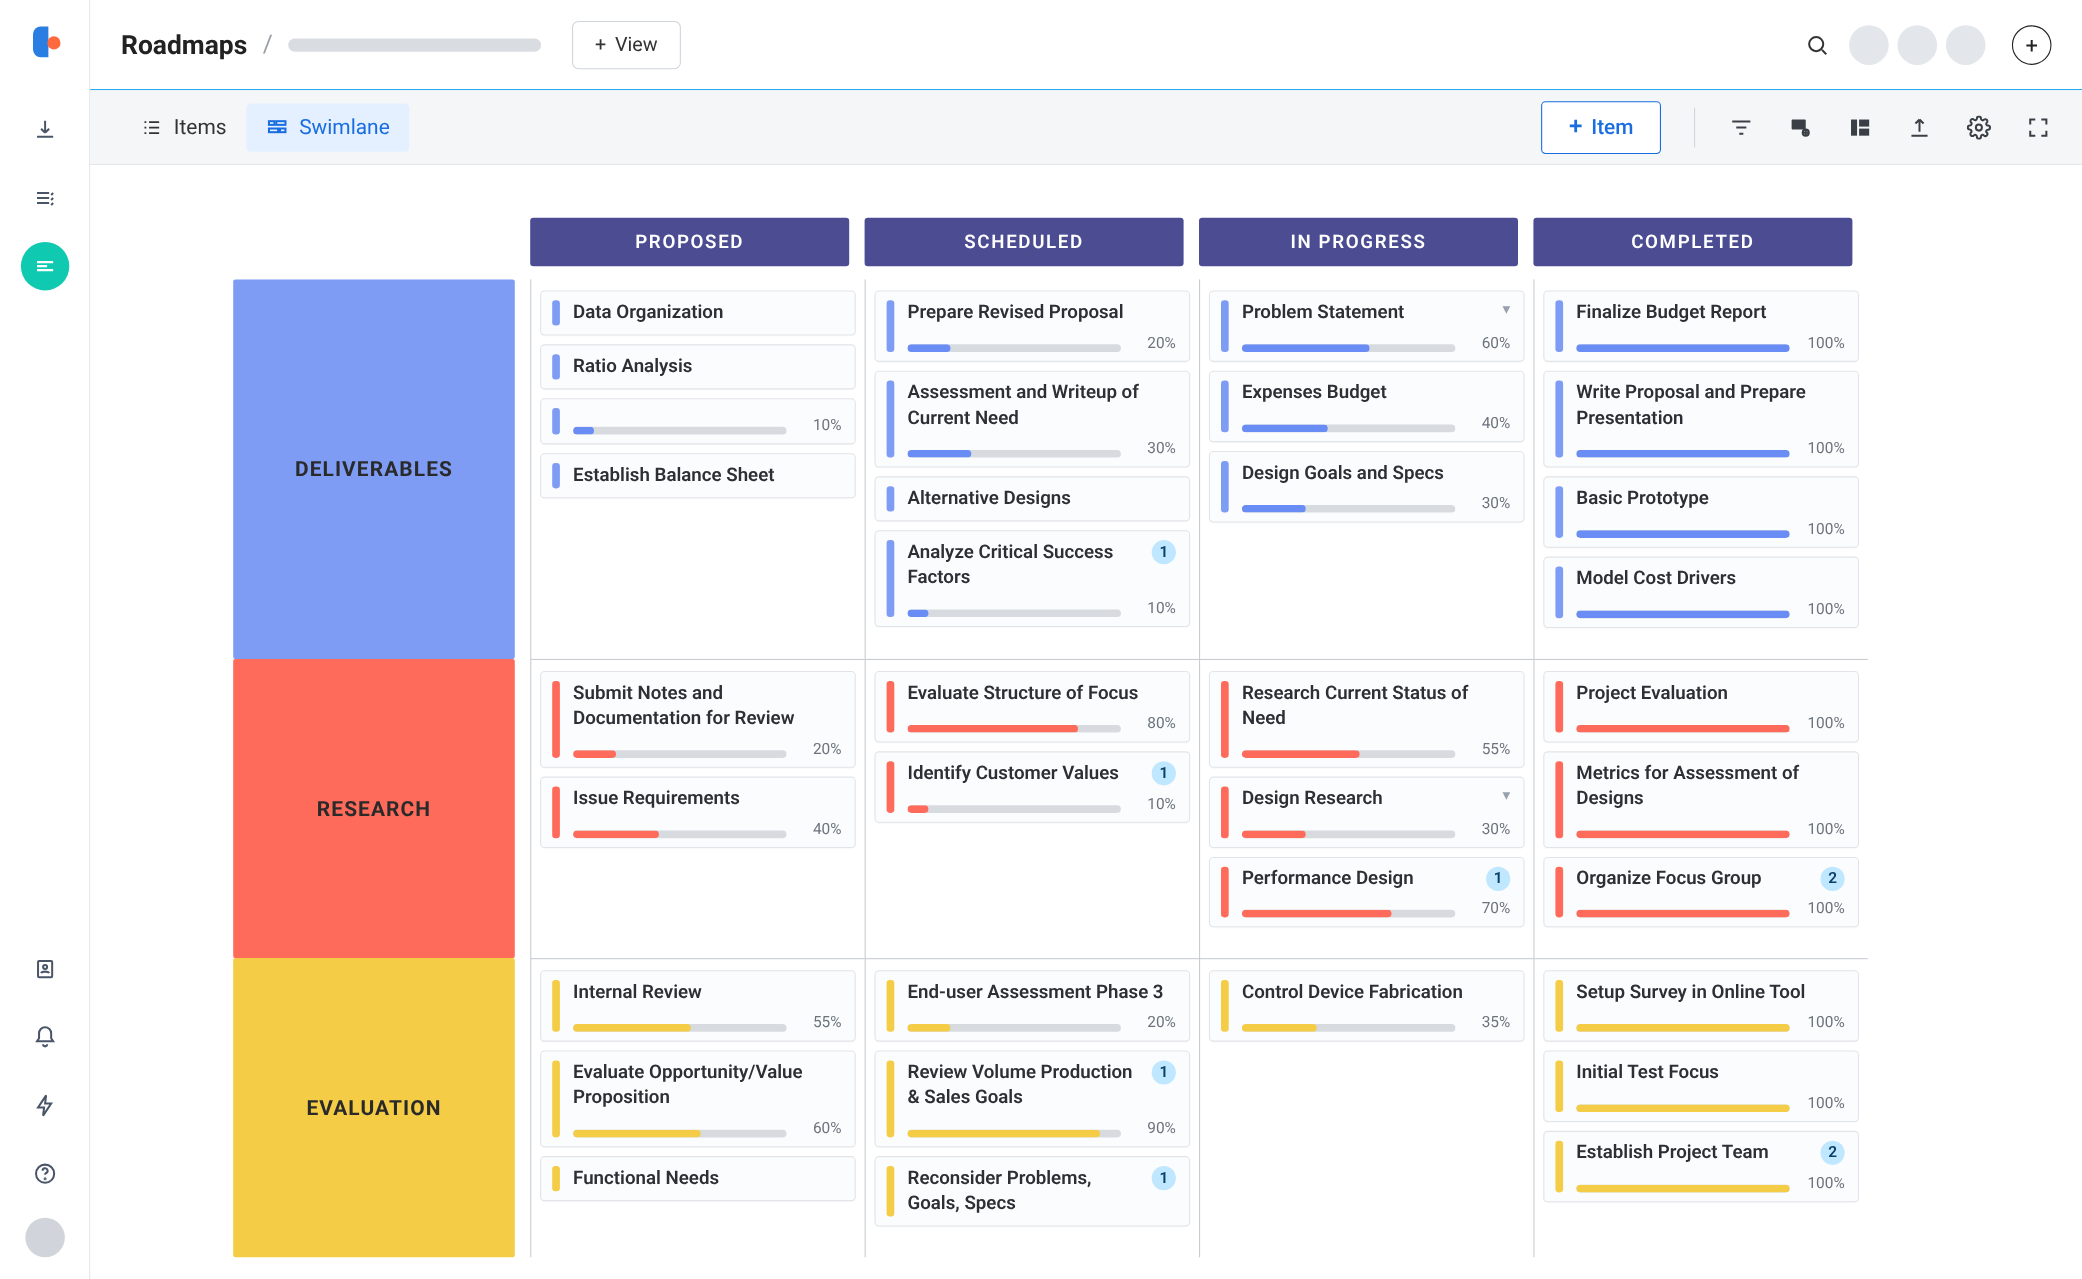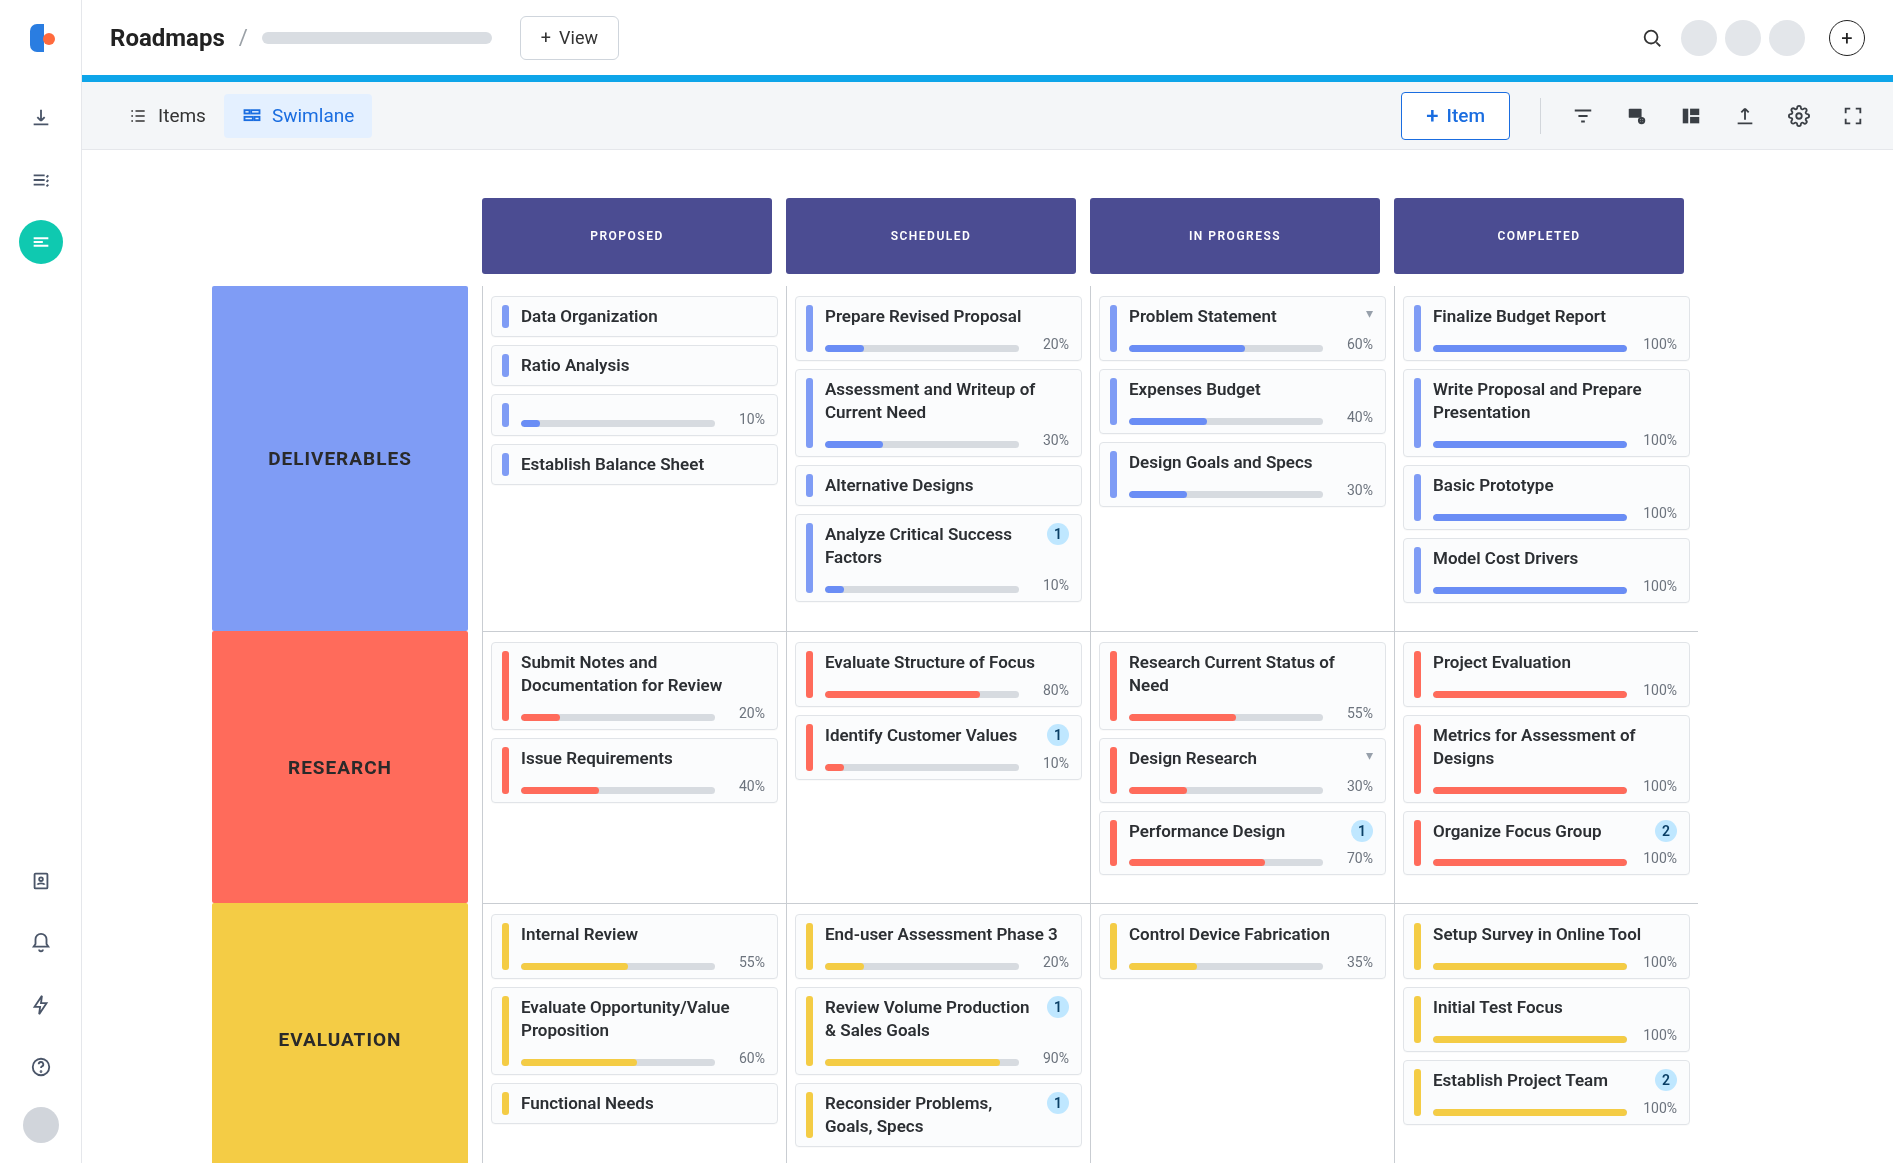--- a/index.html
+++ b/index.html
@@ -26,21 +26,21 @@
     border-radius: 50%; color:#4a5568; margin-bottom: 18px; cursor:pointer;
   }
   .rail-icon.active { background:#0fc9b0; color:#fff; }
   .rail-icon svg { width: 22px; height: 22px; }
   .rail-spacer { flex:1; }
   .rail-avatar { width: 36px; height: 36px; border-radius:50%; background:#d1d5db; }
   
   .main { flex:1; display:flex; flex-direction:column; min-width:0;}
   .topbar {
     height: 82px; display:flex; align-items:center; padding: 0 28px;
-    border-bottom: 7px solid #0ea5e9;
+    border-bottom: 1px solid #0ea5e9;
   }
   .title { font-size: 24px; font-weight: 700; color:#222; }
   .slash { margin: 0 14px; color:#9aa0a6; font-size:22px; }
   .title-pill { width: 230px; height: 12px; background:#d9dde2; border-radius:6px; }
   .view-btn {
     margin-left: 28px; height: 44px; padding: 0 20px;
     border:1px solid #cfd5dc; border-radius:6px; background:#fff;
     display:flex; align-items:center; gap:8px; font-size:18px; color:#333; cursor:pointer;
   }
   .top-right { margin-left:auto; display:flex; align-items:center; gap:18px; }
@@ -71,22 +71,22 @@
   }
   .vdiv { width:1px; height:36px; background:#d2d6db; }
   .tool-icon { width:24px; height:24px; display:flex; align-items:center; justify-content:center; cursor:pointer; color:#3a3f45;}
   .tool-icon svg { width:22px; height:22px; }
   
   .board-wrap { flex:1; overflow:auto; padding: 48px 0 0 130px; }
   .board { display:grid; grid-template-columns: 270px repeat(4, 304px); gap: 0; }
   .col-header-cell { padding-bottom: 12px; padding-right:14px;}
   .col-header {
     background:#4b4c92; color:#fff; text-align:center;
-    height:76px; display:flex; align-items:center; justify-content:center;
-    font-size:12px; font-weight:600; letter-spacing:1.5px; border-radius:3px;
+    height:44px; display:flex; align-items:center; justify-content:center;
+    font-size:17px; font-weight:600; letter-spacing:1.5px; border-radius:3px;
   }
   .lane-label {
     display:flex; align-items:center; justify-content:center;
     color:#2a2a2a; font-size:19px; font-weight:700; letter-spacing:1px;
     border-radius:2px;
     margin-right:14px;
   }
   .lane-label.blue   { background:#7f9cf5; }
   .lane-label.orange { background:#ff6b5b; }
   .lane-label.yellow { background:#f4cc45; }

